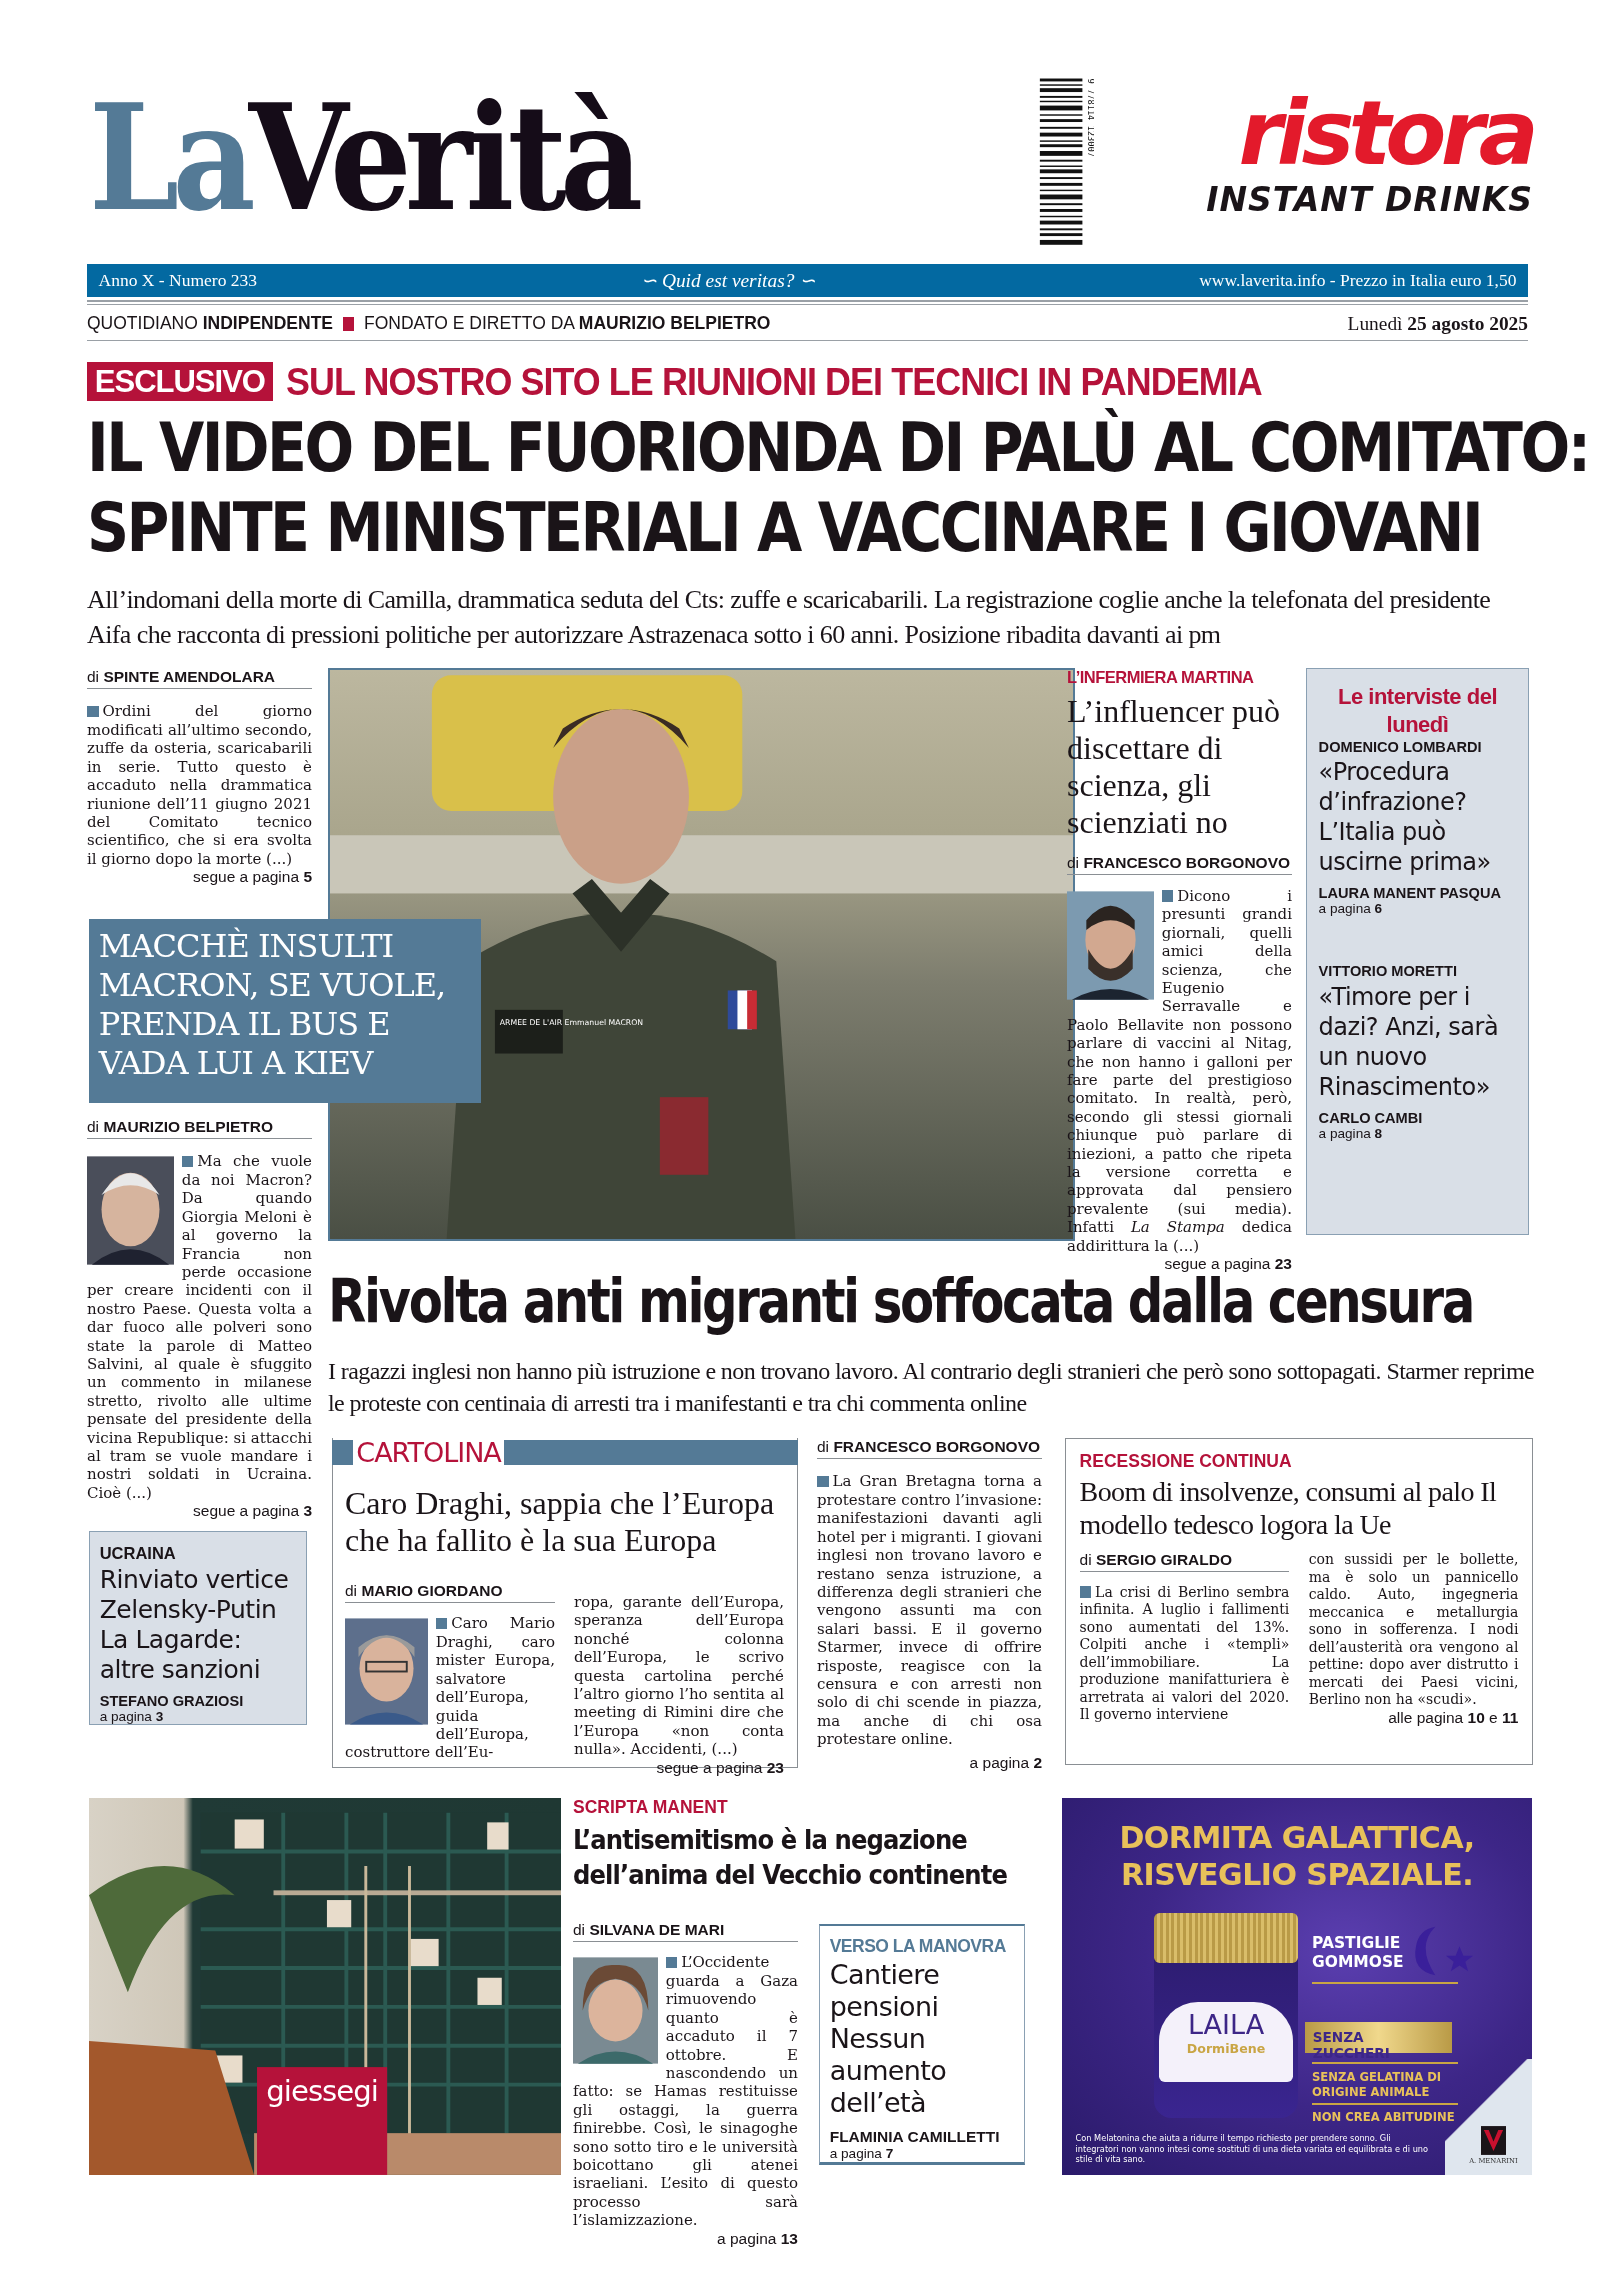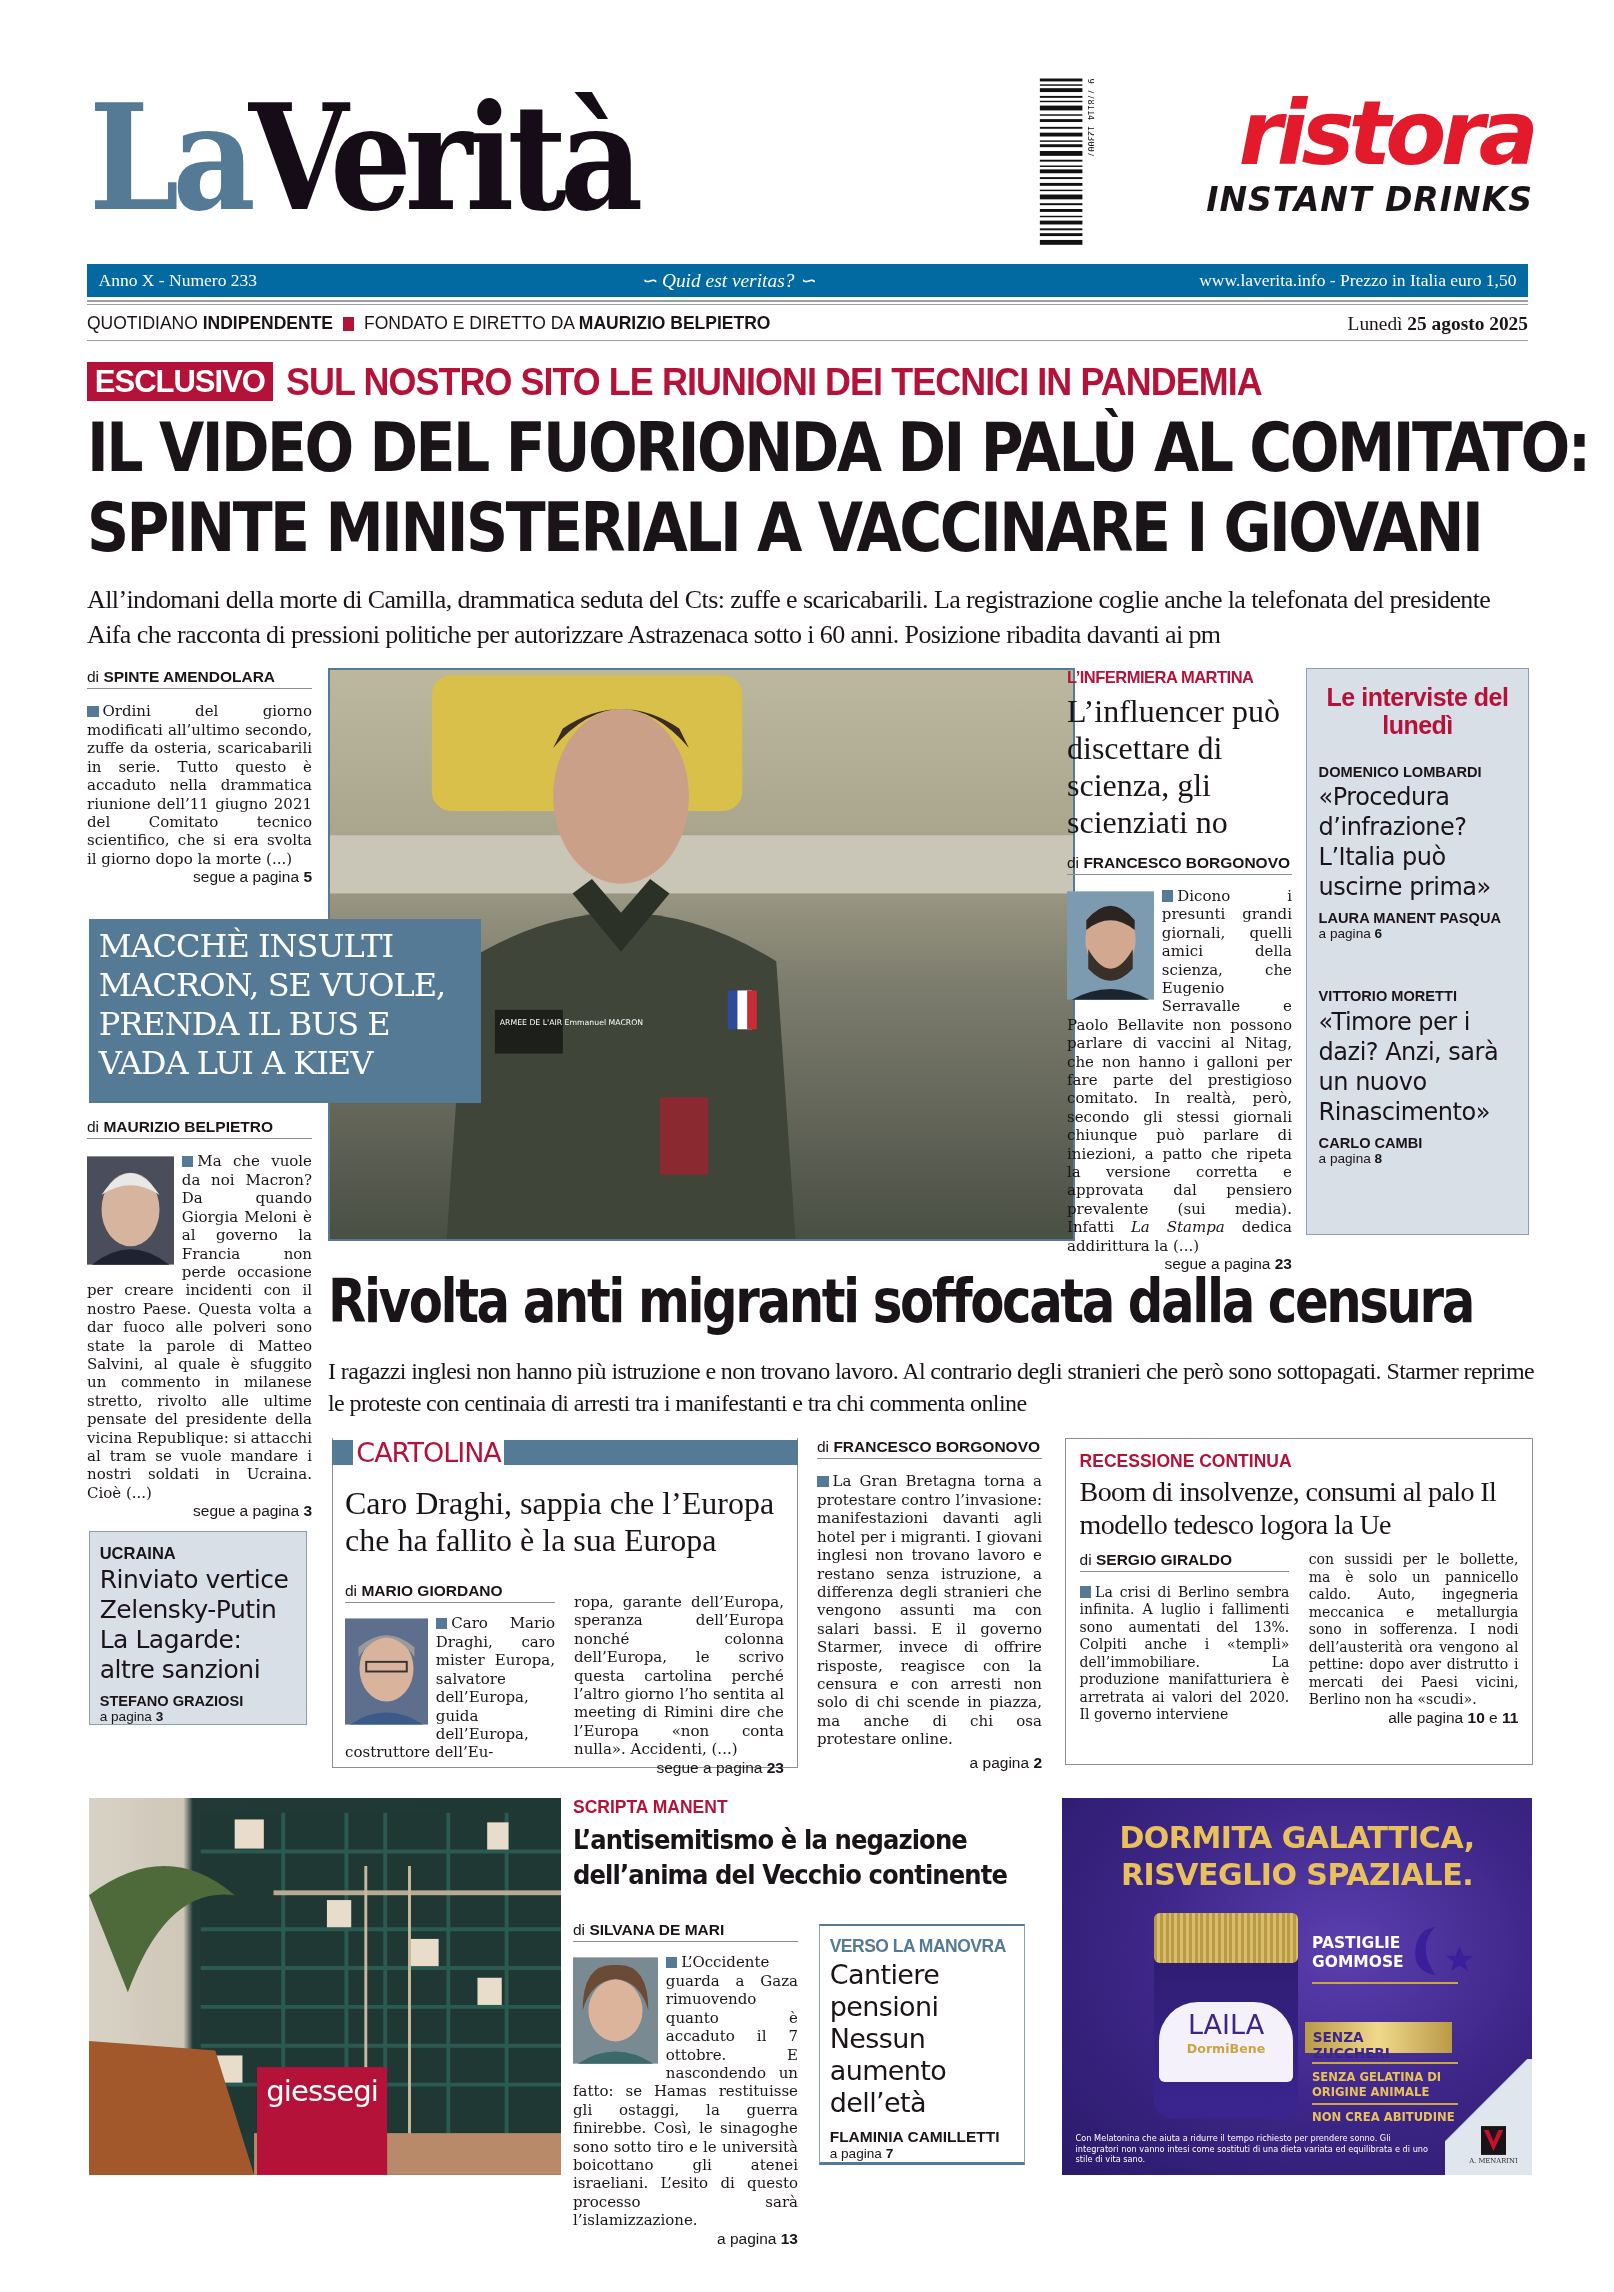--- a/index.html
+++ b/index.html
@@ -49,21 +49,21 @@
   
   #photo { left: 328px; top: 668px; width: 747px; height: 573px; border: 2.9px solid #547a96; overflow: hidden; background: linear-gradient(180deg,#bcb79f 0%,#a9a58c 30%,#7d7d6e 55%,#4a4f44 100%); }
 
   
   #c3 { left: 1067px; top: 668px; width: 225px; }
   #c3 .label { font-family: "Liberation Sans", sans-serif; font-weight: bold; font-size: 16.5px; color: #b5123a; letter-spacing: -0.5px; }
   #c3 .title { font-family: "Liberation Serif", serif; font-size: 32px; line-height: 37px; margin: 5.8px 0 13.6px; }
 
   
   #intv { left: 1306px; top: 668px; width: 223px; height: 567px; background: #d9dfe7; border: 1px solid #8aa0b3; padding: 13.6px 11.6px; }
-  #intv h3 { font-family: "Liberation Sans", sans-serif; font-weight: bold; font-size: 25px; line-height: 28px; color: #b5123a; text-align: center; margin-bottom: 25px; letter-spacing: -0.5px; }
+  #intv h3 { font-family: "Liberation Sans", sans-serif; font-weight: bold; font-size: 22px; line-height: 28px; color: #b5123a; text-align: center; letter-spacing: -0.5px; }
   .iname { font-family: "Liberation Sans", sans-serif; font-weight: 900; font-size: 14.6px; }
   .iquote { font-family: "DejaVu Sans", sans-serif; font-size: 24px; line-height: 30px; margin: 2.9px 0 7.8px; letter-spacing: -0.5px; }
   .iauth { font-family: "Liberation Sans", sans-serif; font-weight: 900; font-size: 14.6px; }
   .ipag { font-family: "Liberation Sans", sans-serif; font-size: 13.6px; }
 
   
   #h2 { left: 328px; top: 1267px; width: 1213px; font-family: "DejaVu Sans", sans-serif; font-weight: bold; font-size: 60px; line-height: 68px; letter-spacing: -2.9px; transform: scaleX(0.83); transform-origin: left top; white-space: nowrap; }
   #deck2 { left: 328px; top: 1355px; width: 1213px; font-family: "Liberation Serif", serif; font-size: 24px; line-height: 32px; letter-spacing: -0.6px; }
 
   

